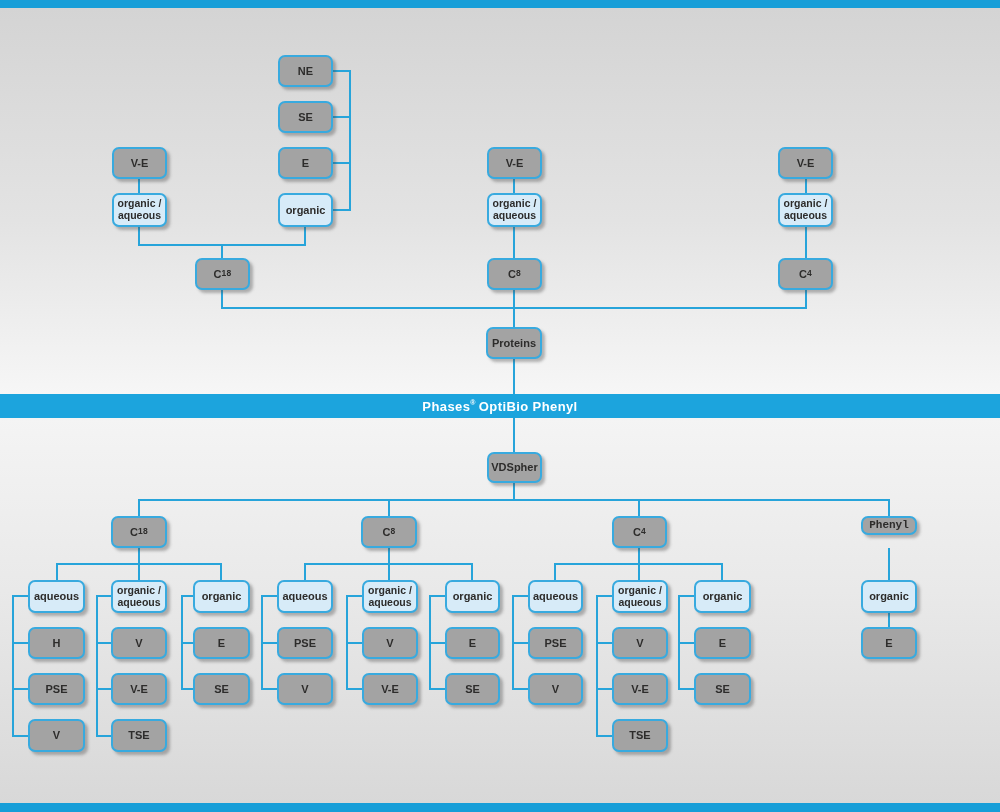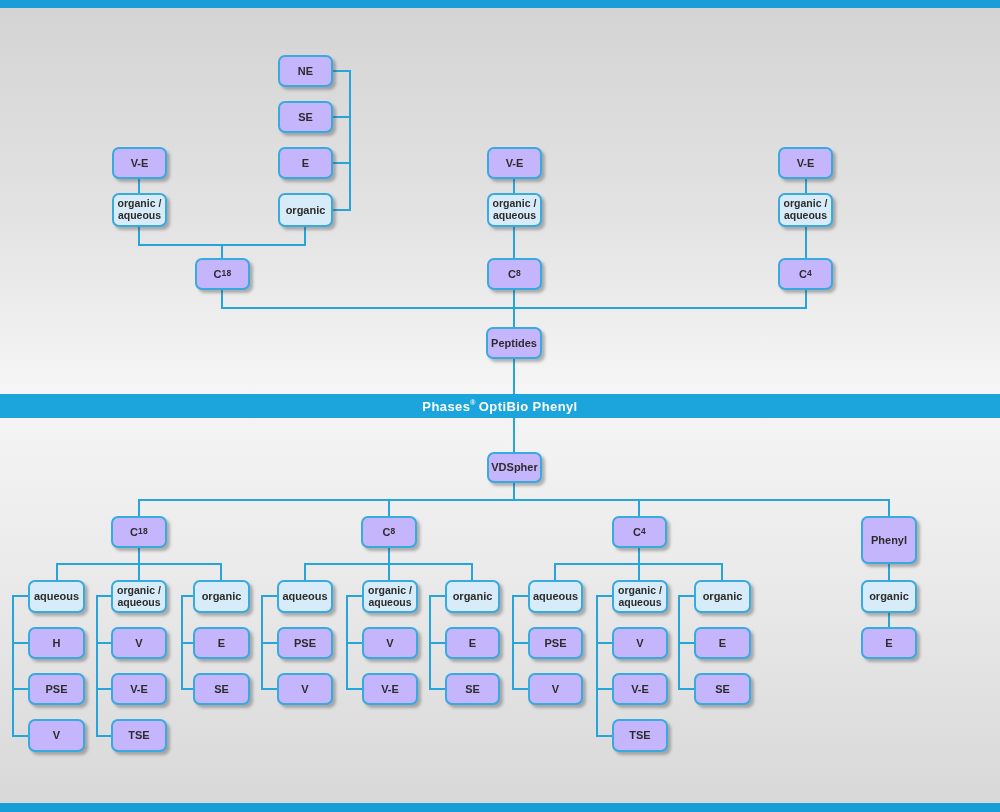--- a/index.html
+++ b/index.html
@@ -34,21 +34,21 @@
   }
   #banner .banner-text {
     color: #ffffff; font-weight: bold; font-size: 13px; letter-spacing: 0.4px;
   }
   #banner sup { font-size: 7px; margin-right: 3px; }
   .box {
     position: absolute; box-sizing: border-box;
     display: flex; align-items: center; justify-content: center;
     text-align: center;
     border: 2px solid #38aadf; border-radius: 7px;
-    background: #c4b5fd;
+    background: #a3a3a3;
     color: #2d2c2b; font-weight: bold; font-size: 11px; line-height: 1.12;
     box-shadow: 3px 3px 3px rgba(70, 70, 70, 0.38);
     z-index: 2;
   }
   .box.tone-blue { background: #d7ebf8; }
   .box.two-line { font-size: 10.5px; }
   .box .sm { font-size: 8.5px; letter-spacing: 0.2px; }
   .line { position: absolute; background: #27a4da; z-index: 1; }
   .line.h { height: 2px; }
   .line.v { width: 2px; }
@@ -149,29 +149,29 @@
     <div class="box tone-white" style="left: 278px; top: 55px; width: 55px; height: 32px;">NE</div>
     <div class="box tone-white" style="left: 278px; top: 101px; width: 55px; height: 32px;">SE</div>
     <div class="box tone-white" style="left: 278px; top: 147px; width: 55px; height: 32px;">E</div>
     <div class="box tone-blue" style="left: 278px; top: 193px; width: 55px; height: 34px;">organic</div>
     <div class="box tone-white" style="left: 112px; top: 147px; width: 55px; height: 32px;">V-E</div>
     <div class="box tone-blue two-line" style="left: 112px; top: 193px; width: 55px; height: 34px;">organic /<br>aqueous</div>
     <div class="box tone-white" style="left: 195px; top: 258px; width: 55px; height: 32px;">C<span class="sm">18</span></div>
     <div class="box tone-white" style="left: 487px; top: 147px; width: 55px; height: 32px;">V-E</div>
     <div class="box tone-blue two-line" style="left: 487px; top: 193px; width: 55px; height: 34px;">organic /<br>aqueous</div>
     <div class="box tone-white" style="left: 487px; top: 258px; width: 55px; height: 32px;">C<span class="sm">8</span></div>
-    <div class="box tone-white" style="left: 486px; top: 327px; width: 56px; height: 32px;">Peptides</div>
+    <div class="box tone-white" style="left: 486px; top: 327px; width: 56px; height: 32px;">Proteins</div>
     <div class="box tone-white" style="left: 778px; top: 147px; width: 55px; height: 32px;">V-E</div>
     <div class="box tone-blue two-line" style="left: 778px; top: 193px; width: 55px; height: 34px;">organic /<br>aqueous</div>
     <div class="box tone-white" style="left: 778px; top: 258px; width: 55px; height: 32px;">C<span class="sm">4</span></div>
     <div class="box tone-white" style="left: 487px; top: 452px; width: 55px; height: 31px;">VDSpher</div>
     <div class="box tone-white" style="left: 111px; top: 516px; width: 56px; height: 32px;">C<span class="sm">18</span></div>
     <div class="box tone-white" style="left: 361px; top: 516px; width: 56px; height: 32px;">C<span class="sm">8</span></div>
     <div class="box tone-white" style="left: 612px; top: 516px; width: 55px; height: 32px;">C<span class="sm">4</span></div>
-    <div class="box tone-white" style="left: 861px; top: 516px; width: 56px; height: 48px;">Phenyl</div>
+    <div class="box tone-white" style="left: 861px; top: 516px; width: 56px; height: 19px; font-family: Liberation Mono, monospace;">Phenyl</div>
     <div class="box tone-blue" style="left: 28px; top: 580px; width: 57px; height: 33px;">aqueous</div>
     <div class="box tone-blue two-line" style="left: 111px; top: 580px; width: 56px; height: 33px;">organic /<br>aqueous</div>
     <div class="box tone-blue" style="left: 193px; top: 580px; width: 57px; height: 33px;">organic</div>
     <div class="box tone-white" style="left: 28px; top: 627px; width: 57px; height: 32px;">H</div>
     <div class="box tone-white" style="left: 28px; top: 673px; width: 57px; height: 32px;">PSE</div>
     <div class="box tone-white" style="left: 28px; top: 719px; width: 57px; height: 33px;">V</div>
     <div class="box tone-white" style="left: 111px; top: 627px; width: 56px; height: 32px;">V</div>
     <div class="box tone-white" style="left: 111px; top: 673px; width: 56px; height: 32px;">V-E</div>
     <div class="box tone-white" style="left: 111px; top: 719px; width: 56px; height: 33px;">TSE</div>
     <div class="box tone-white" style="left: 193px; top: 627px; width: 57px; height: 32px;">E</div>

